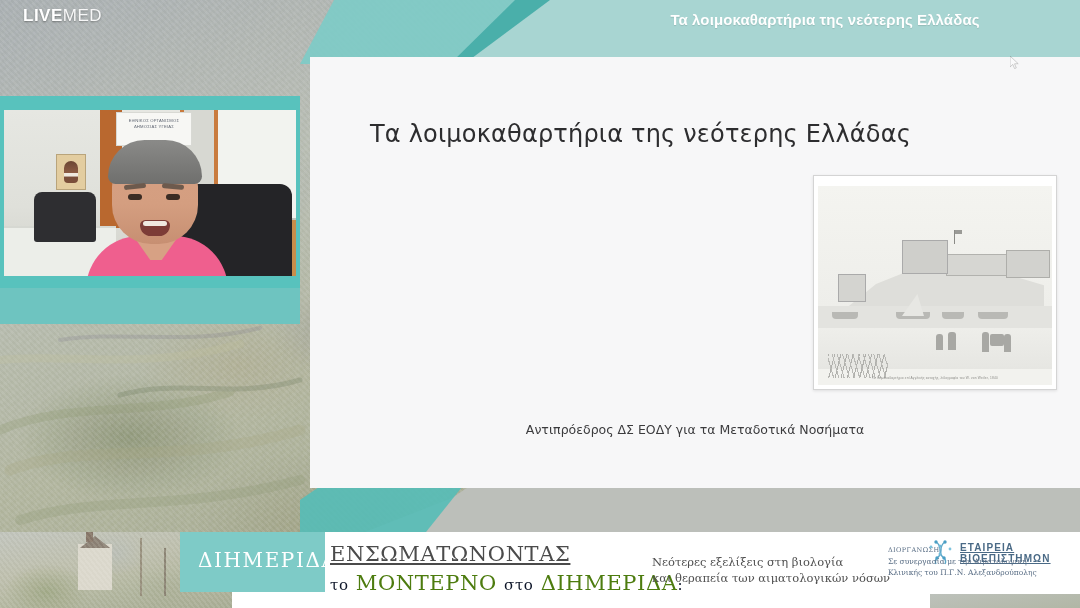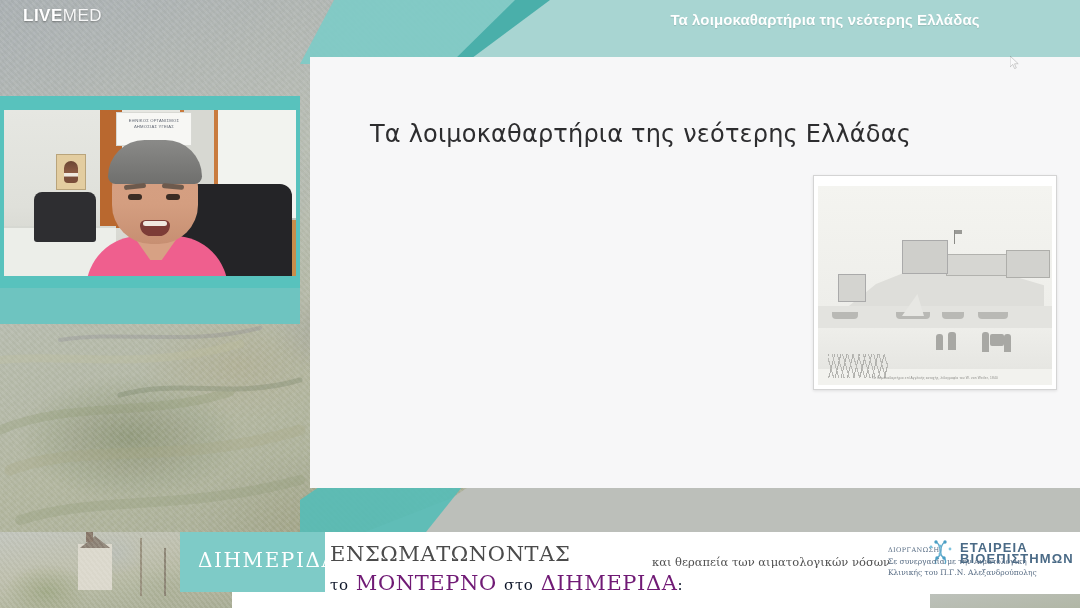--- a/index.html
+++ b/index.html
@@ -142,29 +142,29 @@
   .banner-art .tree{position:absolute;left:140px;top:6px;width:2px;height:58px;background:#9a9280;}
   .banner-art .tree2{position:absolute;left:164px;top:16px;width:2px;height:48px;background:#8e8878;}
   .banner-art .noise{position:absolute;inset:0;opacity:.35;mix-blend-mode:overlay;
     background:repeating-linear-gradient(52deg,rgba(255,255,255,.2) 0 2px,rgba(0,0,0,.1) 2px 4px);}
 
   .banner-tealbox{position:absolute;left:180px;top:0;width:145px;height:60px;background:#7ecbc7;
     clip-path:polygon(0 0,100% 0,100% 100%,58px 100%,34px 76px,0 76px);}
   .banner-tealbox .lbl{position:absolute;left:18px;top:16px;color:#ffffff;font-size:20px;letter-spacing:1.6px;
     font-family:"DejaVu Serif", serif;}
   .banner-white{position:absolute;left:300px;top:0;right:0;height:76px;background:#ffffff;}
-  .b-l1{position:absolute;left:330px;top:10px;font-family:"DejaVu Serif", serif;font-size:21px;color:#4b4b4b;letter-spacing:.6px;}
+  .b-l1{position:absolute;left:330px;top:10px;font-family:"DejaVu Serif", serif;font-size:21px;color:#4b4b4b;letter-spacing:.6px;text-decoration:underline;}
   .b-l2{position:absolute;left:330px;top:39px;font-family:"DejaVu Serif", serif;font-size:21px;color:#4b4b4b;letter-spacing:.6px;}
   .b-l2 .small{font-size:15px;color:#0f172a;}
-  .b-l2 .cyan{color:#701a75;}
+  .b-l2 .cyan{color:#4d7c0f;}
   .b-sub{position:absolute;left:652px;top:22px;font-family:"DejaVu Serif", serif;font-size:11.5px;
     color:#4f4f4f;line-height:16px;}
   .b-org{position:absolute;left:888px;top:14px;font-family:"DejaVu Serif", serif;font-size:6.5px;
     color:#5b6f86;letter-spacing:.4px;}
-  .b-logo-txt{position:absolute;left:960px;top:10px;font-size:13px;color:#4a6a86;letter-spacing:1.1px;line-height:11px;font-weight:bold;}
+  .b-logo-txt{position:absolute;left:960px;top:10px;font-size:10px;color:#4a6a86;letter-spacing:1.1px;line-height:11px;font-weight:bold;text-decoration:underline;}
   .b-coop{position:absolute;left:888px;top:24px;font-family:"DejaVu Serif", serif;font-size:7.5px;
     color:#5b6f86;line-height:11px;}
   .dna{position:absolute;left:928px;top:8px;width:26px;height:26px;}
   .banner-rightart{position:absolute;left:930px;bottom:0;width:150px;height:14px;
     background:linear-gradient(170deg,#b6bbb4,#a9af9c);opacity:.9;}
 </style>
 </head>
 <body>
 
 <div id="stage">
@@ -254,20 +254,21 @@
         <div class="fig" style="left:118px;top:148px;width:7px;height:16px;"></div>
         <div class="fig" style="left:130px;top:146px;width:8px;height:18px;"></div>
         <div class="fig" style="left:164px;top:146px;width:7px;height:20px;"></div>
         <div class="fig" style="left:186px;top:148px;width:7px;height:18px;"></div>
         <div class="fig" style="left:172px;top:148px;width:14px;height:12px;border-radius:2px;"></div>
         <div class="cap">Το λοιμοκαθαρτήριο επί Αγγλικής κατοχής, λιθογραφία του W. von Weiler, 1840</div>
       </div>
     </div>
 
     <div class="slide-aff">
+      <div>Αντιπρόεδρος ΔΣ ΕΟΔΥ για τα Μεταδοτικά Νοσήματα</div>
     </div>
   </div>
 
   <svg class="cursor" viewBox="0 0 10 13">
     <path d="M0,0 L0,11 L2.8,8.4 L4.6,12.6 L6.3,11.9 L4.5,7.8 L8.2,7.7 Z" fill="#fff" stroke="#555" stroke-width=".6"></path>
   </svg>
 
   <div class="banner">
     <div class="banner-white"></div>
     <div class="banner-art">
@@ -285,20 +286,21 @@
 
     <div class="b-l1">ΕΝΣΩΜΑΤΩΝΟΝΤΑΣ</div>
     <div class="b-l2">
       <span class="small">το</span>
       <span class="cyan">ΜΟΝΤΕΡΝΟ</span>
       <span class="small">στο</span>
       <span class="cyan">ΔΙΗΜΕΡΙΔΑ</span><span class="small">:</span>
     </div>
 
     <div class="b-sub">
+      <div>Νεότερες εξελίξεις στη βιολογία</div>
       <div>και θεραπεία των αιματολογικών νόσων</div>
     </div>
 
     <div class="b-org">ΔΙΟΡΓΑΝΩΣΗ</div>
     <svg class="dna" viewBox="0 0 26 26">
       <g stroke="#5aa6c8" stroke-width="1.4" fill="none">
         <path d="M8,2 C16,7 8,13 16,18 C18,20 18,22 17,24"></path>
         <path d="M17,2 C9,7 17,13 9,18 C7,20 7,22 8,24"></path>
       </g>
       <circle cx="8" cy="2" r="1.7" fill="#4a9ec4"></circle>

